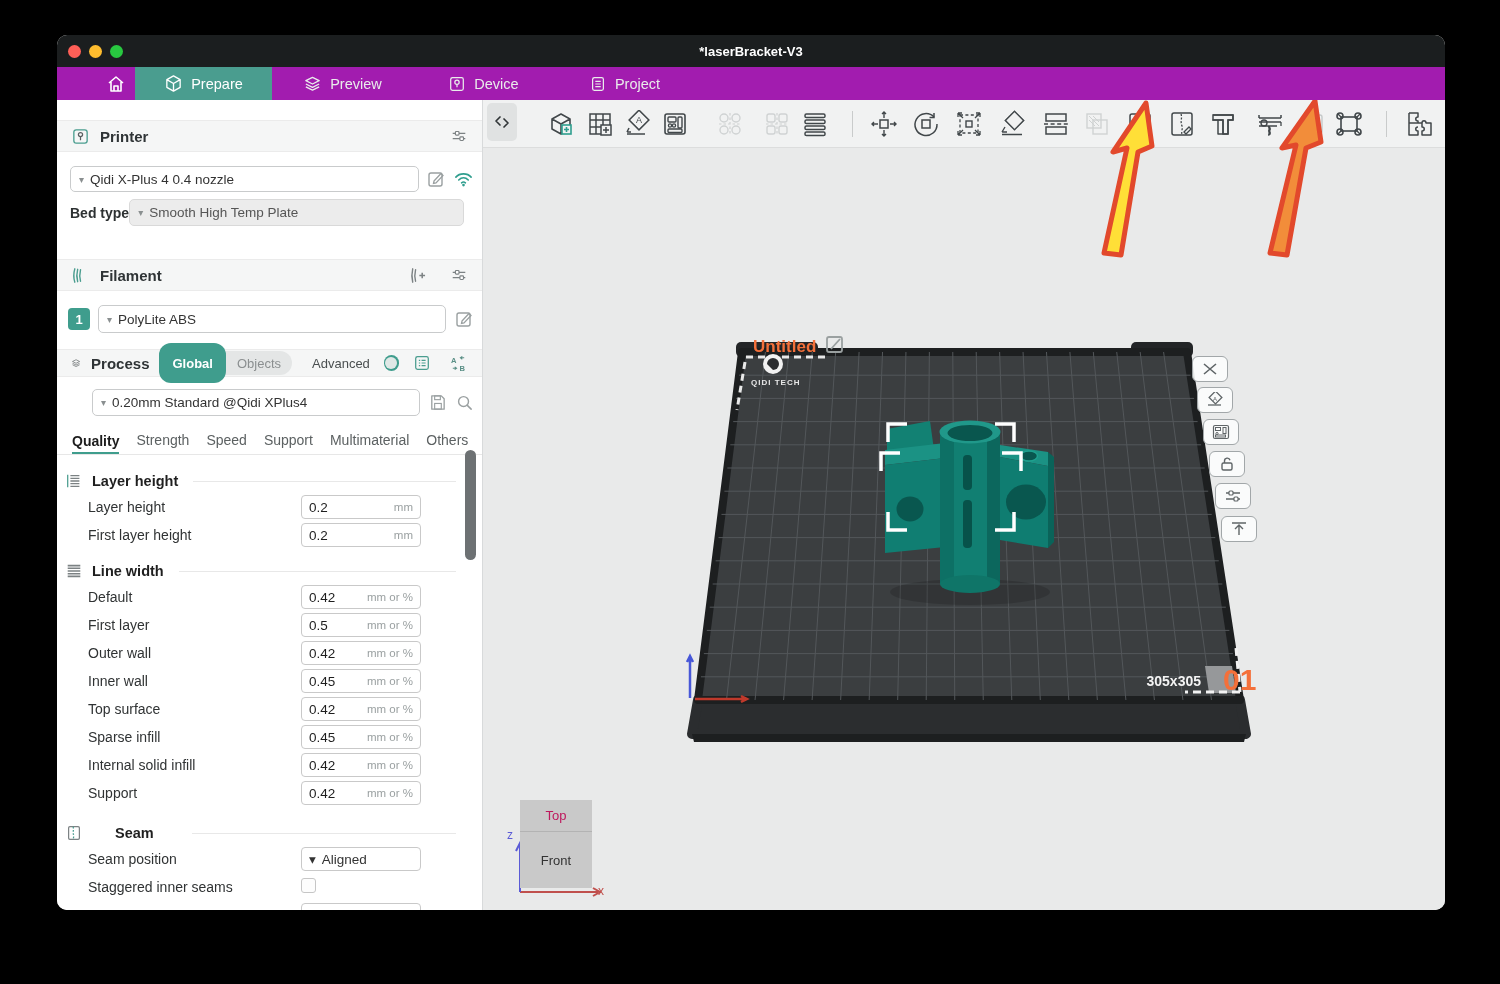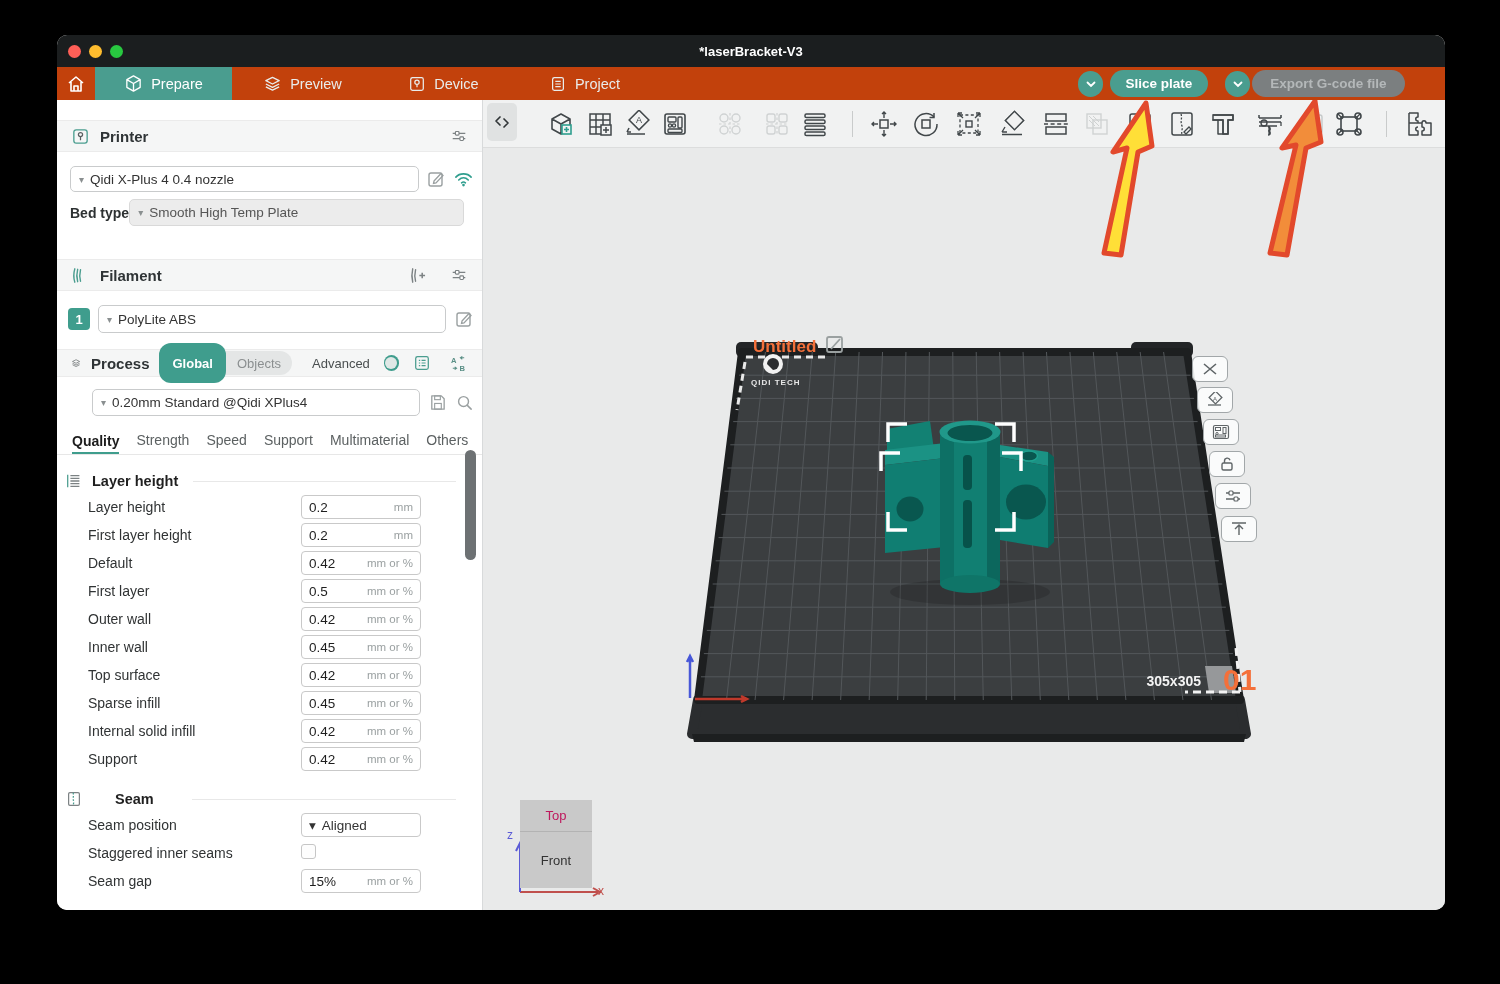--- a/index.html
+++ b/index.html
@@ -6,21 +6,21 @@
   html,body { width:1500px; height:984px; background:#000; font-family:"Liberation Sans", sans-serif; overflow:hidden; }
   .window { position:absolute; left:57px; top:35px; width:1388px; height:875px; border-radius:10px; overflow:hidden; background:#fff; }
 
   
   .titlebar { position:relative; height:32px; background:#1b1e1f; display:flex; align-items:center; }
   .tl { width:13px; height:13px; border-radius:50%; margin-left:8px; }
   .tl.red{ background:#ff5f57; margin-left:11px;} .tl.yellow{ background:#febc2e;} .tl.green{ background:#28c840;}
   .wtitle { position:absolute; left:0; right:0; text-align:center; color:#fff; font-size:13px; font-weight:bold; }
 
   
-  .tabbar { height:33px; background:#c2410c; display:flex; align-items:stretch; }
+  .tabbar { height:33px; background:#a21caf; display:flex; align-items:stretch;padding-left:40px; }
   .homebtn { width:38px; display:flex; align-items:center; justify-content:center; cursor:pointer; }
   .tab { display:flex; align-items:center; justify-content:center; gap:8px; color:#e9eceb; font-size:14.5px; cursor:pointer; }
   .tab.main { width:137px; background:#4a9d8f; color:#fff; }
   .tab.plain { width:141px; }
   .tab svg { flex:0 0 auto; }
   .actions { margin-left:auto; display:flex; align-items:center; margin-right:40px; gap:0; }
   .chevbtn { width:25px; height:26px; border-radius:13px; background:#4a9d8f; display:flex; align-items:center; justify-content:center; cursor:pointer; }
   .pill { height:27px; border-radius:13.5px; display:flex; align-items:center; justify-content:center; font-size:13.5px; font-weight:bold; cursor:pointer; }
   .pill.slice { width:98px; background:#4a9d8f; color:#fff; margin-left:7px; margin-right:17px; }
   .pill.export { width:153px; background:#7b7f80; color:#b4b8b9; margin-left:2px; }
@@ -128,38 +128,20 @@
         </svg>
       <span>Device</span>
     </div>
     <div class="tab plain">
       <svg width="18" height="18" viewBox="0 0 20 20">
           <rect x="4" y="3" width="12" height="14" rx="2" fill="none" stroke="#e9eceb" stroke-width="1.4"></rect>
           <path d="M7 7 H13 M7 10 H13 M7 13 H13" stroke="#e9eceb" stroke-width="1.3"></path>
         </svg>
       <span>Project</span>
     </div>
-    <div class="actions">
-      <div class="chevbtn">
-        <svg width="12" height="12" viewBox="0 0 12 12">
-            <path d="M2.5 4.5 L6 8 L9.5 4.5" fill="none" stroke="#fff" stroke-width="1.8" stroke-linecap="round"></path>
-          </svg>
-      </div>
-      <div class="pill slice">
-          <span>Slice plate</span>
-        </div>
-      <div class="chevbtn">
-        <svg width="12" height="12" viewBox="0 0 12 12">
-            <path d="M2.5 4.5 L6 8 L9.5 4.5" fill="none" stroke="#fff" stroke-width="1.8" stroke-linecap="round"></path>
-          </svg>
-      </div>
-      <div class="pill export">
-          <span>Export G-code file</span>
-        </div>
-    </div>
   </div>
 
   <div class="body">
 
     <aside class="sidebar">
       <div style="height:20px"></div>
 
       <div class="sechead">
         <svg width="19" height="19" viewBox="0 0 20 20">
             <rect x="3" y="3" width="14" height="14" rx="2.5" fill="none" stroke="#4a9d8f" stroke-width="1.4"></rect>
@@ -313,20 +295,27 @@
           </div>
       </div>
       <div class="srow">
         <span class="slabel">First layer height</span>
         <div class="sinput">
             <span class="sval">0.2</span>
             <span class="sunit">mm</span>
           </div>
       </div>
 
+      <div class="grouphead" style="margin-top:10px;">
+        <svg width="18" height="18" viewBox="0 0 20 20">
+            <path d="M3 4 H17 M3 7 H17 M3 10 H17 M3 13 H17 M3 16 H17" stroke="#7c8284" stroke-width="1.8"></path>
+          </svg>
+        <span class="gt">Line width</span>
+          <span class="line"></span>
+      </div>
       <div class="srow">
           <span class="slabel">Default</span>
           <div class="sinput">
             <span class="sval">0.42</span>
             <span class="sunit">mm or %</span>
           </div>
         </div>
       <div class="srow">
           <span class="slabel">First layer</span>
           <div class="sinput">

